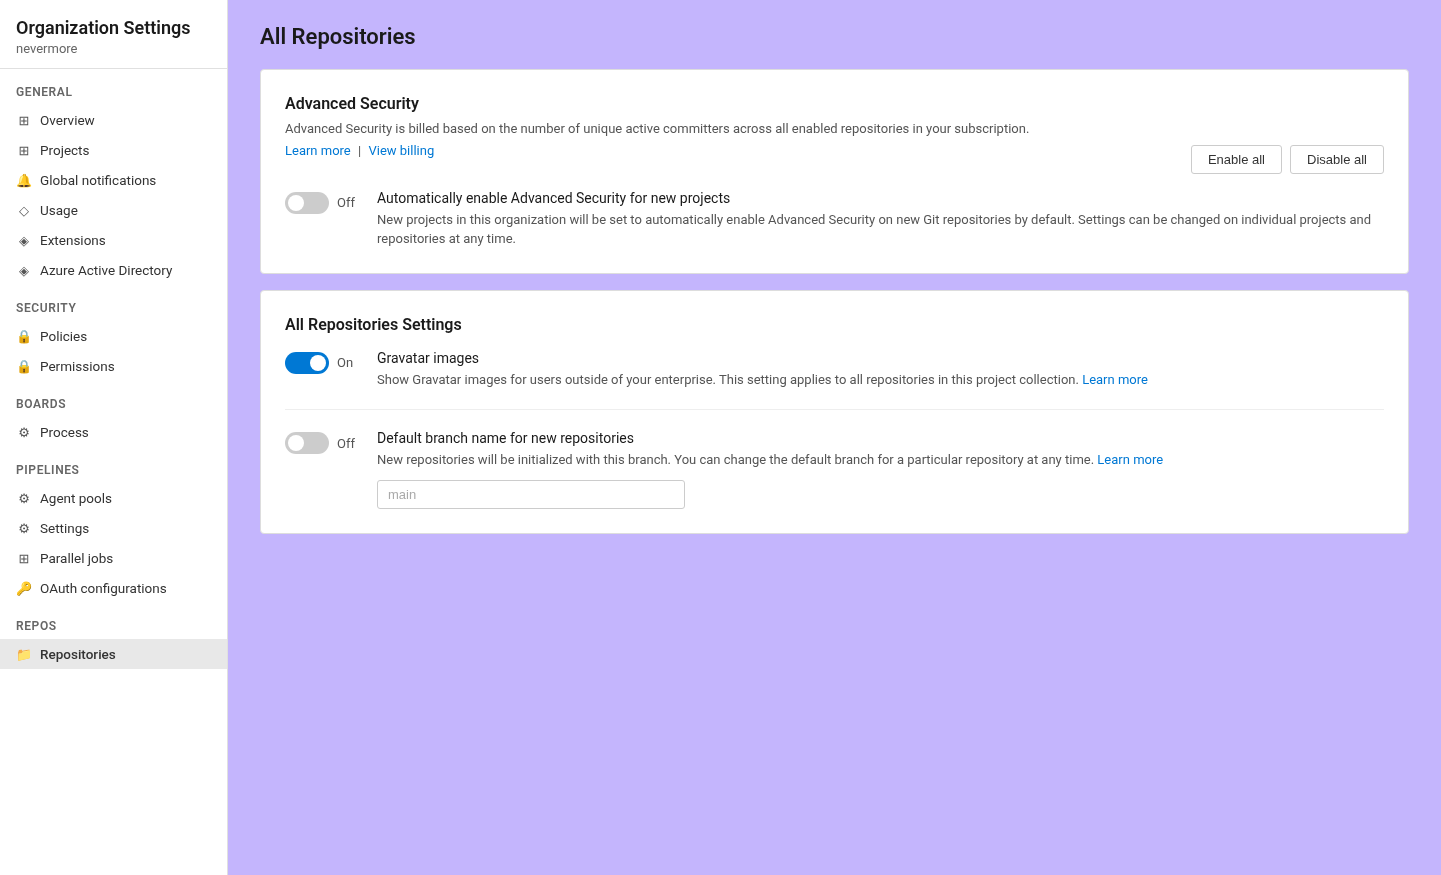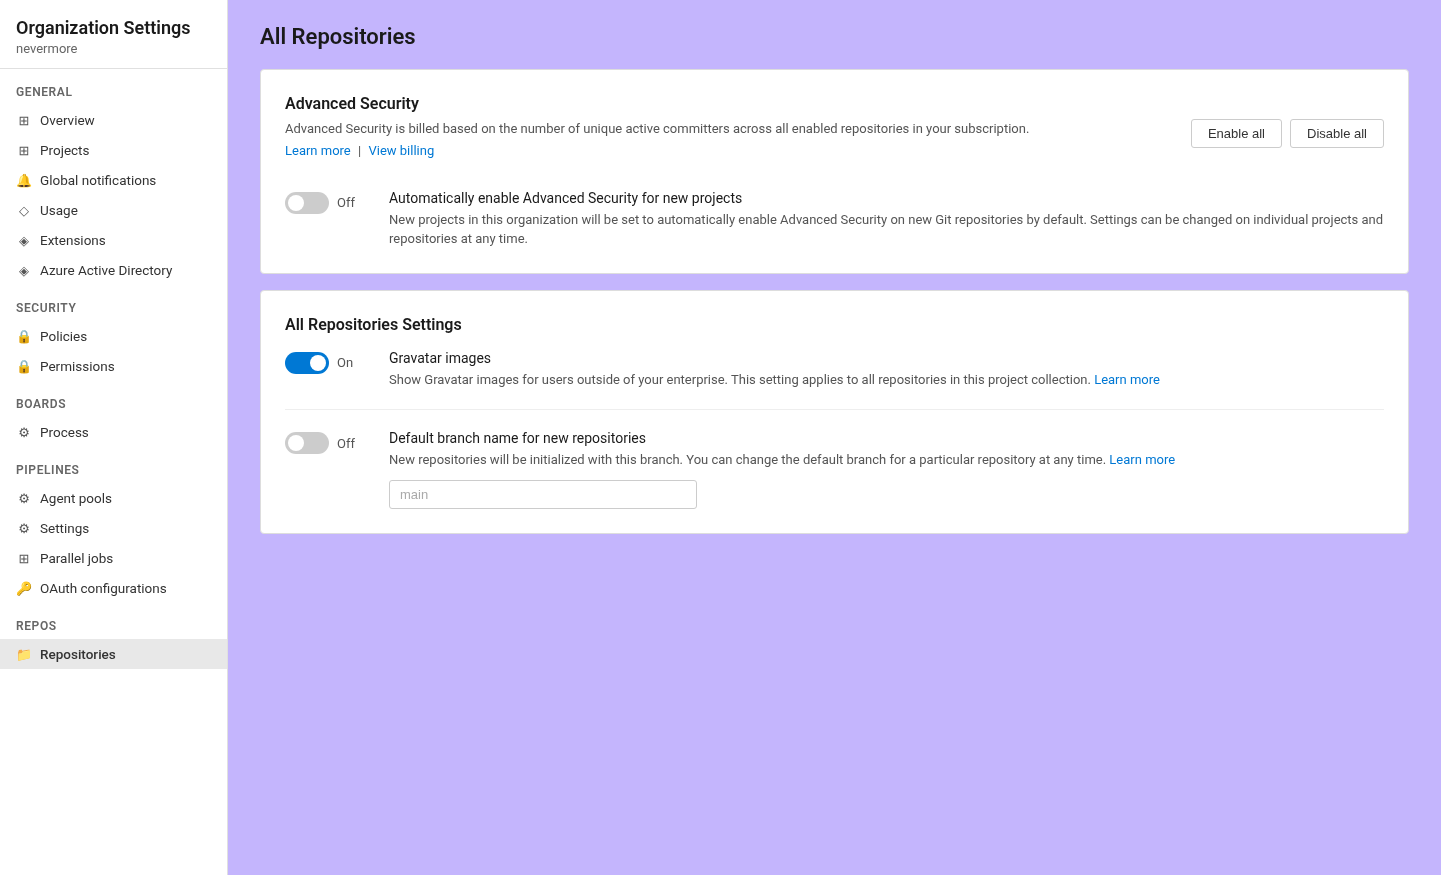--- a/index.html
+++ b/index.html
@@ -103,21 +103,21 @@
     }
     .card-links a {
       color: #0078d4;
       text-decoration: none;
     }
 
     
     .card-header-row {
       display: flex;
       justify-content: space-between;
-      align-items: center;
+      align-items: flex-end;
     }
     .card-header-info { flex: 1; }
     .card-header-buttons {
       display: flex;
       gap: 8px;
       flex-shrink: 0;
       margin-left: 16px;
     }
     .btn {
       padding: 6px 16px;
@@ -126,21 +126,21 @@
       background: #fff;
       border-radius: 3px;
       cursor: pointer;
       color: #333;
     }
 
     
     .toggle-row {
       display: flex;
       align-items: flex-start;
-      gap: 28px;
+      gap: 16px;
       margin-top: 16px;
     }
     .toggle-wrapper {
       display: flex;
       align-items: center;
       gap: 8px;
       flex-shrink: 0;
       padding-top: 2px;
     }
     .toggle {

